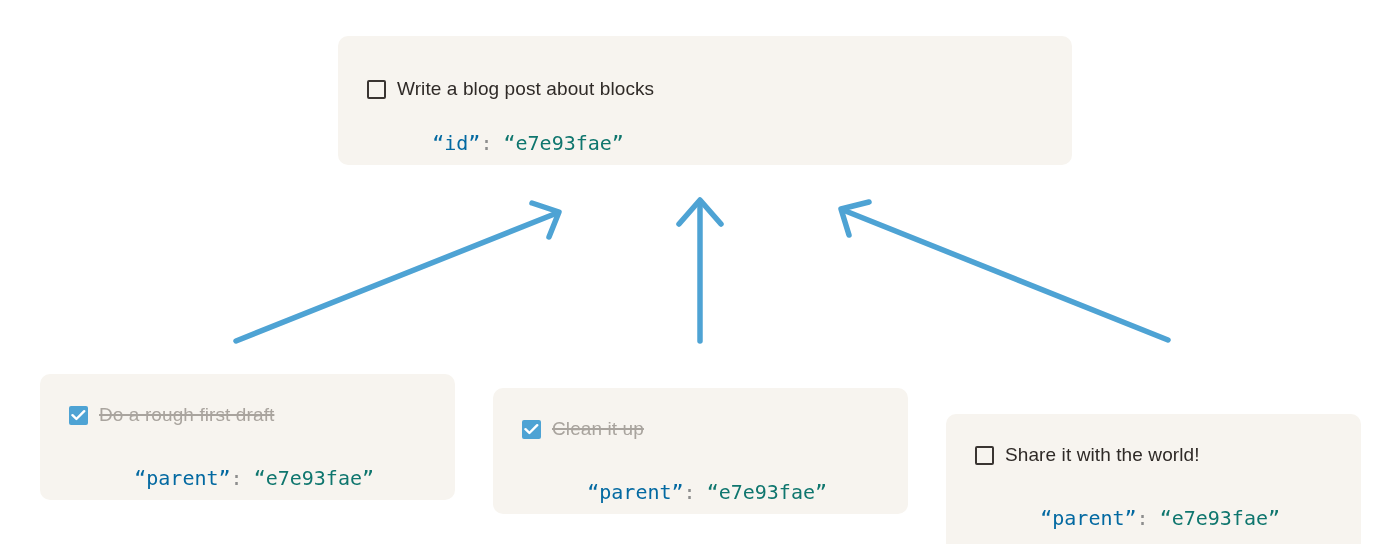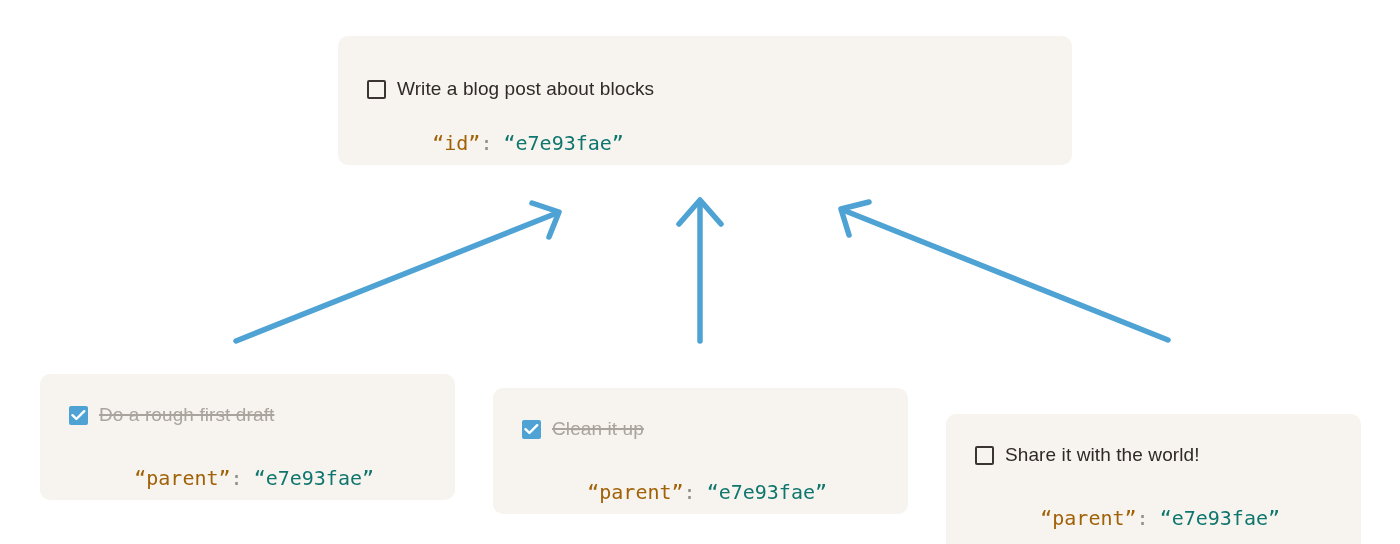--- a/index.html
+++ b/index.html
@@ -124,21 +124,21 @@
   }
   .card-parent .code-line {
     left: 360px;
     top: 0;
   }
   .card-parent .code-line { left: 22px; top: 71px; }
   .card-child-1 .code-line,
   .card-child-2 .code-line,
   .card-child-3 .code-line { left: 22px; top: 68px; }
 
-  .k-key   { color: #a16207; }
+  .k-key   { color: #0369a1; }
   .k-punct { color: #8d8d8d; }
   .k-val   { color: #0f766e; }
 
   
   #arrows {
     position: absolute;
     left: 0;
     top: 0;
     width: 1400px;
     height: 544px;

